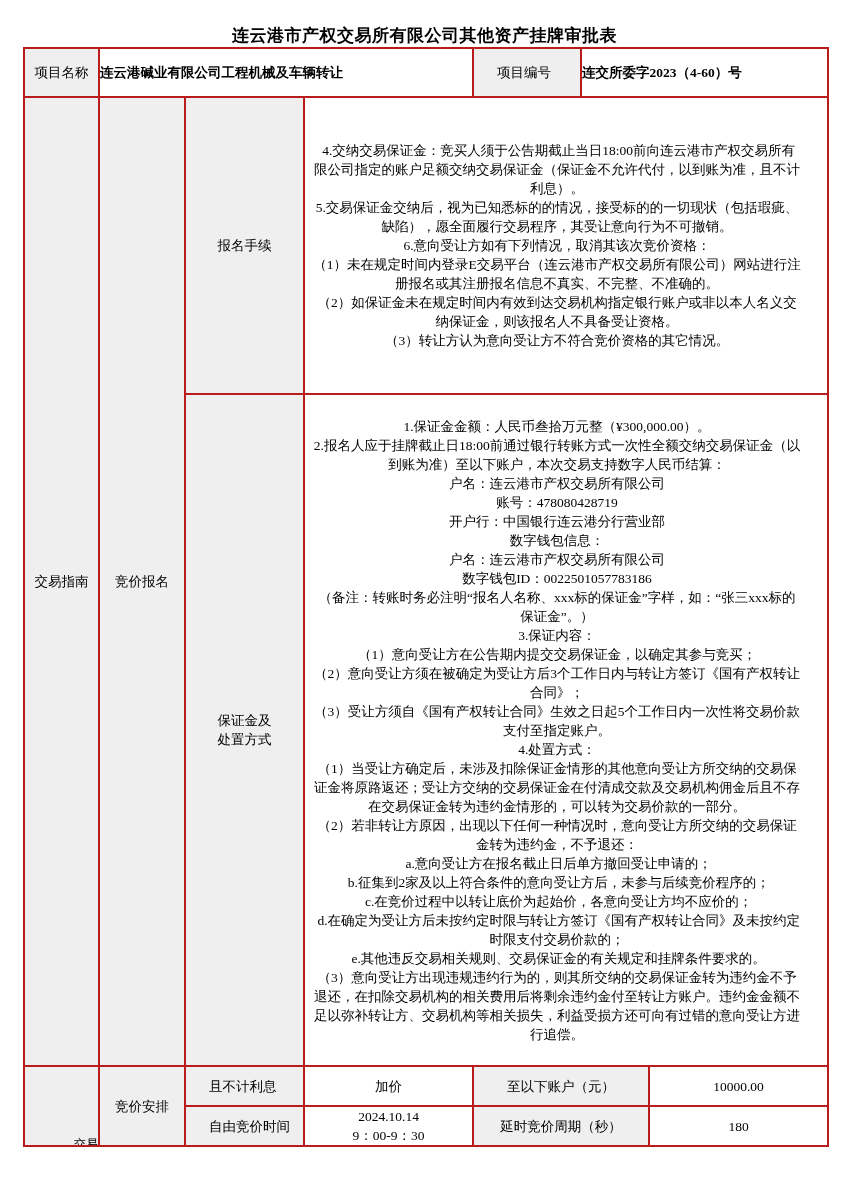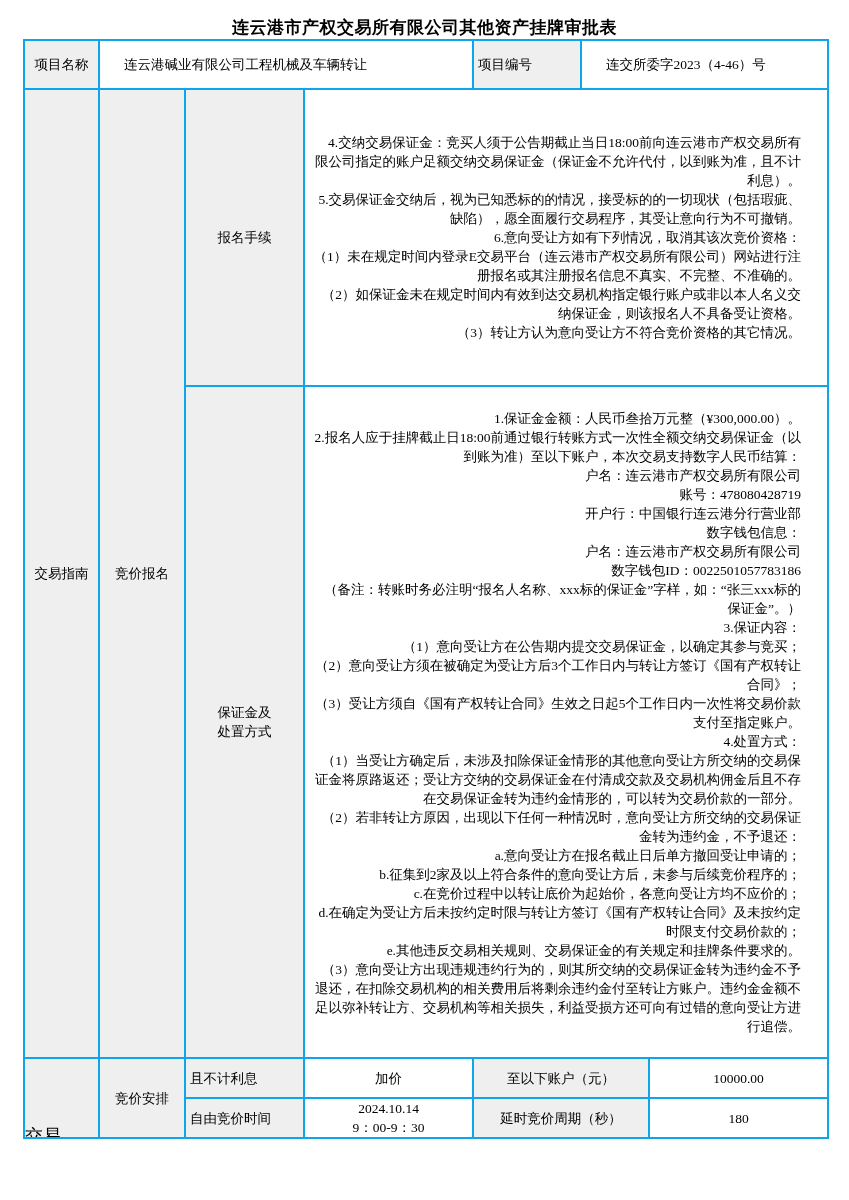--- a/index.html
+++ b/index.html
@@ -5,21 +5,21 @@
   * { margin:0; padding:0; box-sizing:border-box; }
   html,body { background:#ffffff; }
   body {
     width:849px; height:1200px; overflow:hidden;
     font-family:"Liberation Serif","DejaVu Serif",serif;
     color:#000;
   }
   .page { position:relative; width:849px; height:1200px; background:#fff; overflow:hidden; }
 
   .title {
-    padding-top:16px;
+    padding-top:24px;
     text-align:center;
     font-size:17px;
     font-weight:bold;
     letter-spacing:0.5px;
   }
   .date {
     width:804px;
     margin:7px 0 5px 23px;
     text-align:right;
     font-size:14px;
@@ -28,50 +28,50 @@
   table.tbl {
     border-collapse:collapse;
     table-layout:fixed;
     margin-left:23px;
     width:804px;
     empty-cells:show;
   }
   table.tbl-b, table.tbl-c { margin-top:-2px; }
 
   .tbl td {
-    border:2px solid #0ea5e9;
+    border:2px solid #b91c1c;
     font-size:13.5px;
     line-height:19px;
     vertical-align:middle;
     overflow:hidden;
   }
   .lbl { background:#efefef; }
   .val { background:#ffffff; }
   .c   { text-align:center; }
-  .pl  { padding-left:4px; }
-  .plv { padding-left:24px; }
+  .pl  { padding-left:23px; }
+  .plv { padding-left:0;font-weight:bold; }
   .pre { white-space:pre-line; }
   .content {
     padding:8px 26px 8px 8px;
     white-space:pre-wrap;
-    text-align:right;
+    text-align:center;
     vertical-align:middle;
   }
 
   
   .cut-cell {
     border-bottom:none;
     position:relative;
   }
   .cut-text {
     position:absolute;
     left:0; right:0;
     bottom:-9px;
-    text-align:left;
-    font-size:18px;
+    text-align:right;
+    font-size:12px;
     line-height:19px;
   }
 </style>
 </head>
 <body>
 
 <div class="page">
 
   <div class="title">连云港市产权交易所有限公司其他资产挂牌审批表</div>
 
@@ -80,21 +80,21 @@
       <col style="width:75px">
         <col style="width:374px">
         <col style="width:108px">
         <col style="width:247px">
     </colgroup>
     <tbody>
         <tr style="height:49px">
       <td class="lbl c">项目名称</td>
       <td class="val plv">连云港碱业有限公司工程机械及车辆转让</td>
       <td class="lbl pl">项目编号</td>
-      <td class="val plv">连交所委字2023（4-46）号</td>
+      <td class="val plv">连交所委字2023（4-60）号</td>
     </tr>
   </tbody>
     </table>
 
   <table class="tbl tbl-b">
     <colgroup>
       <col style="width:75px">
         <col style="width:86px">
         <col style="width:119px">
         <col style="width:524px">

